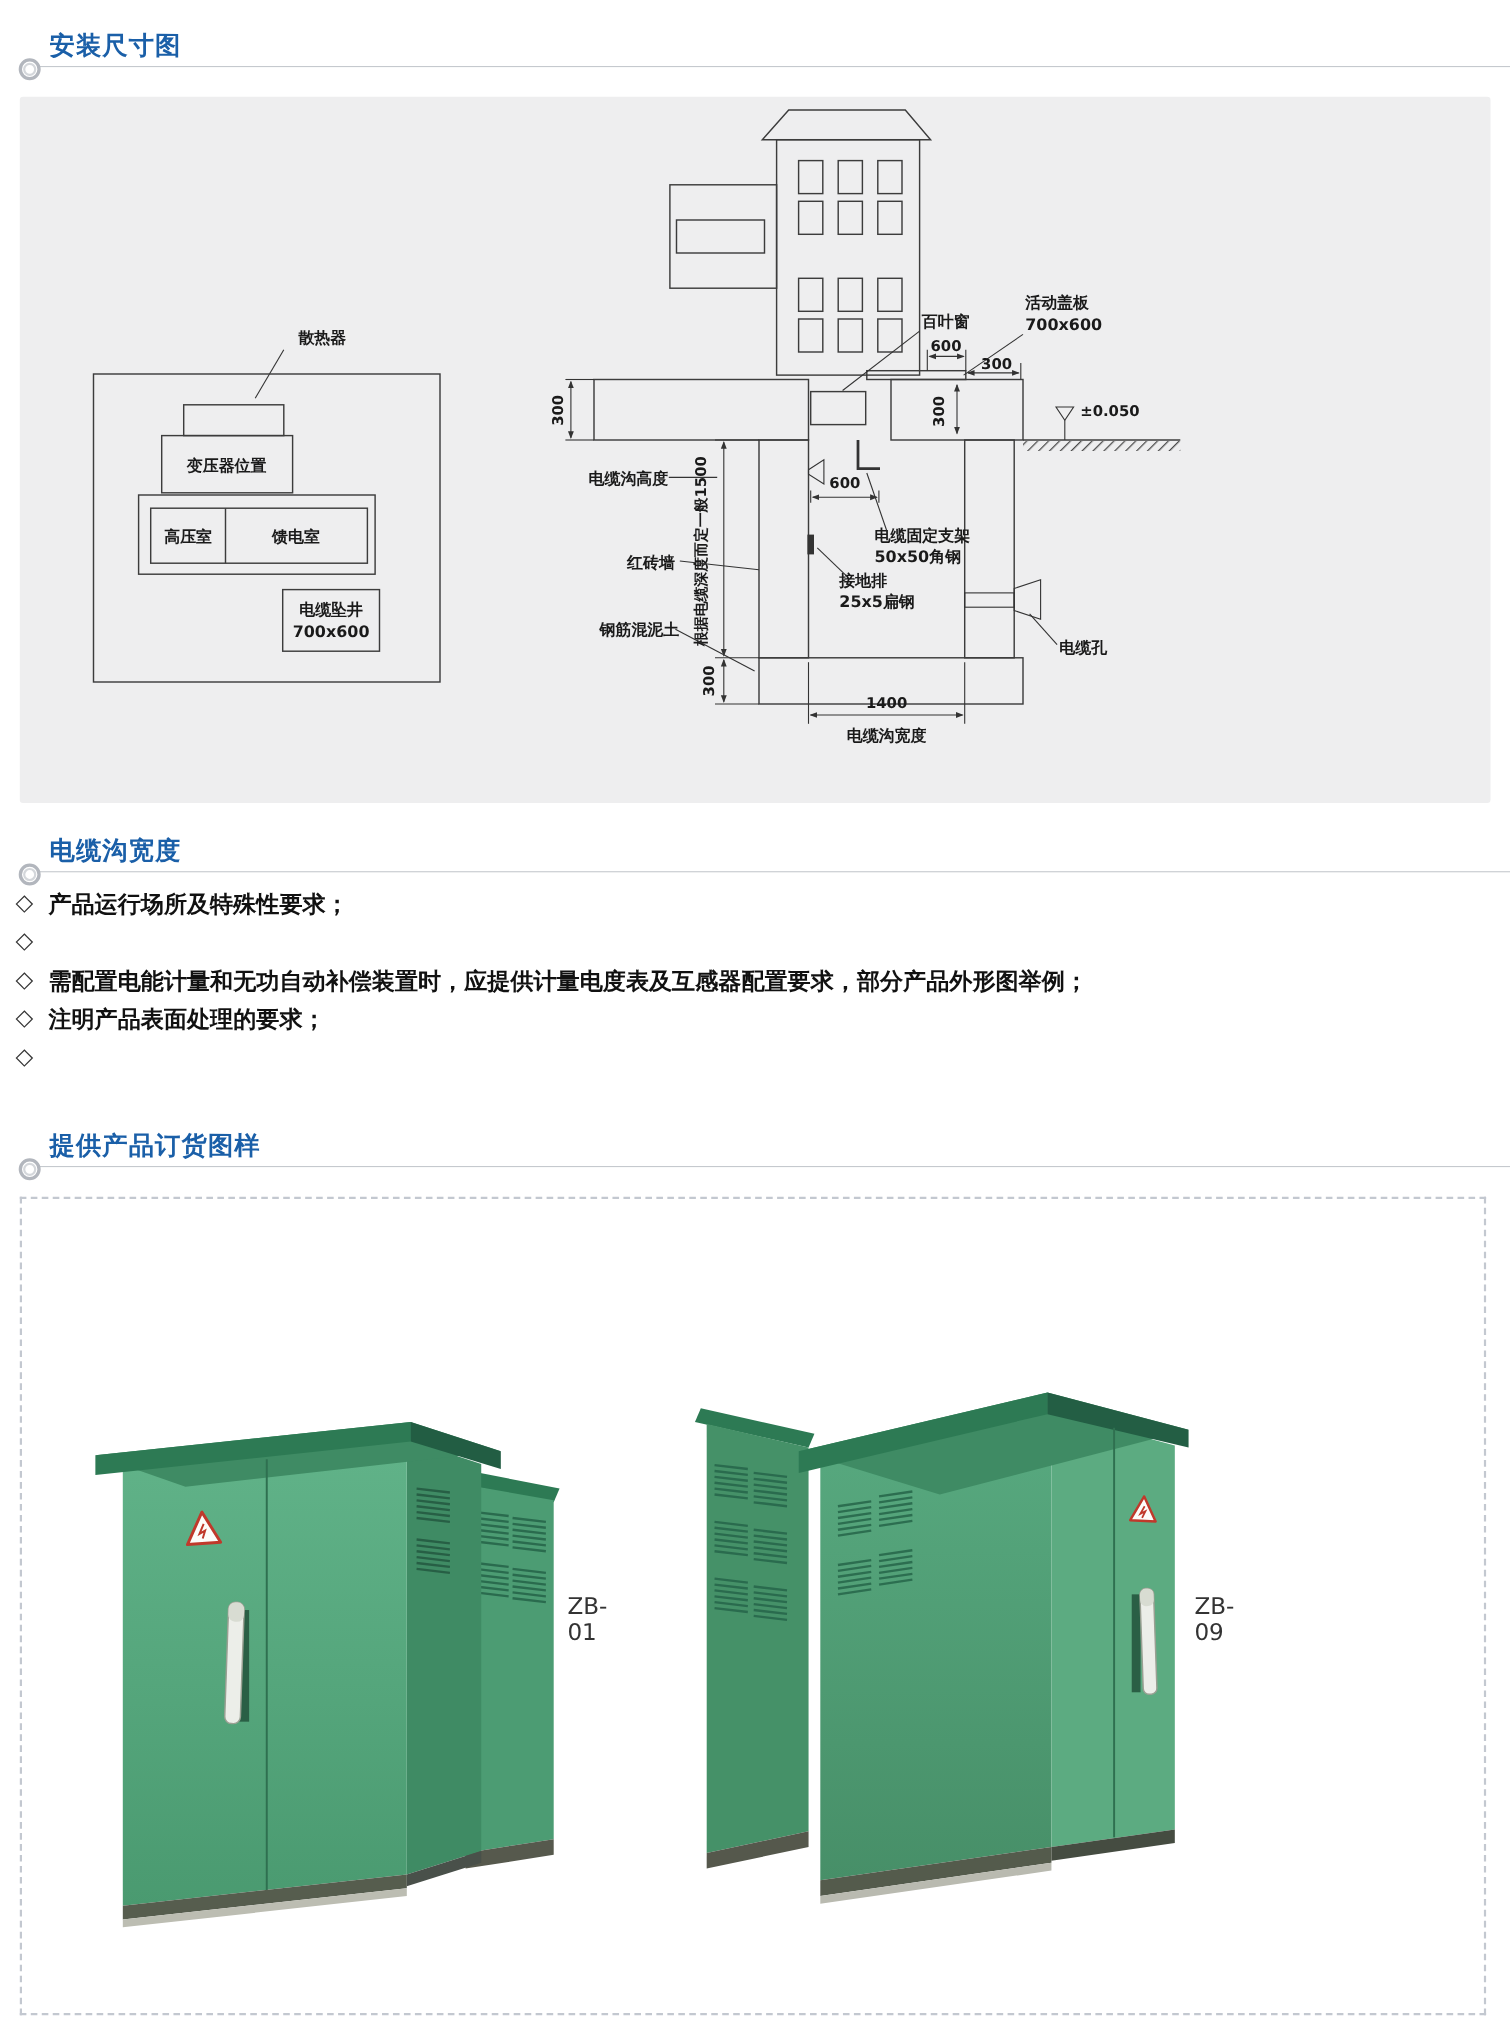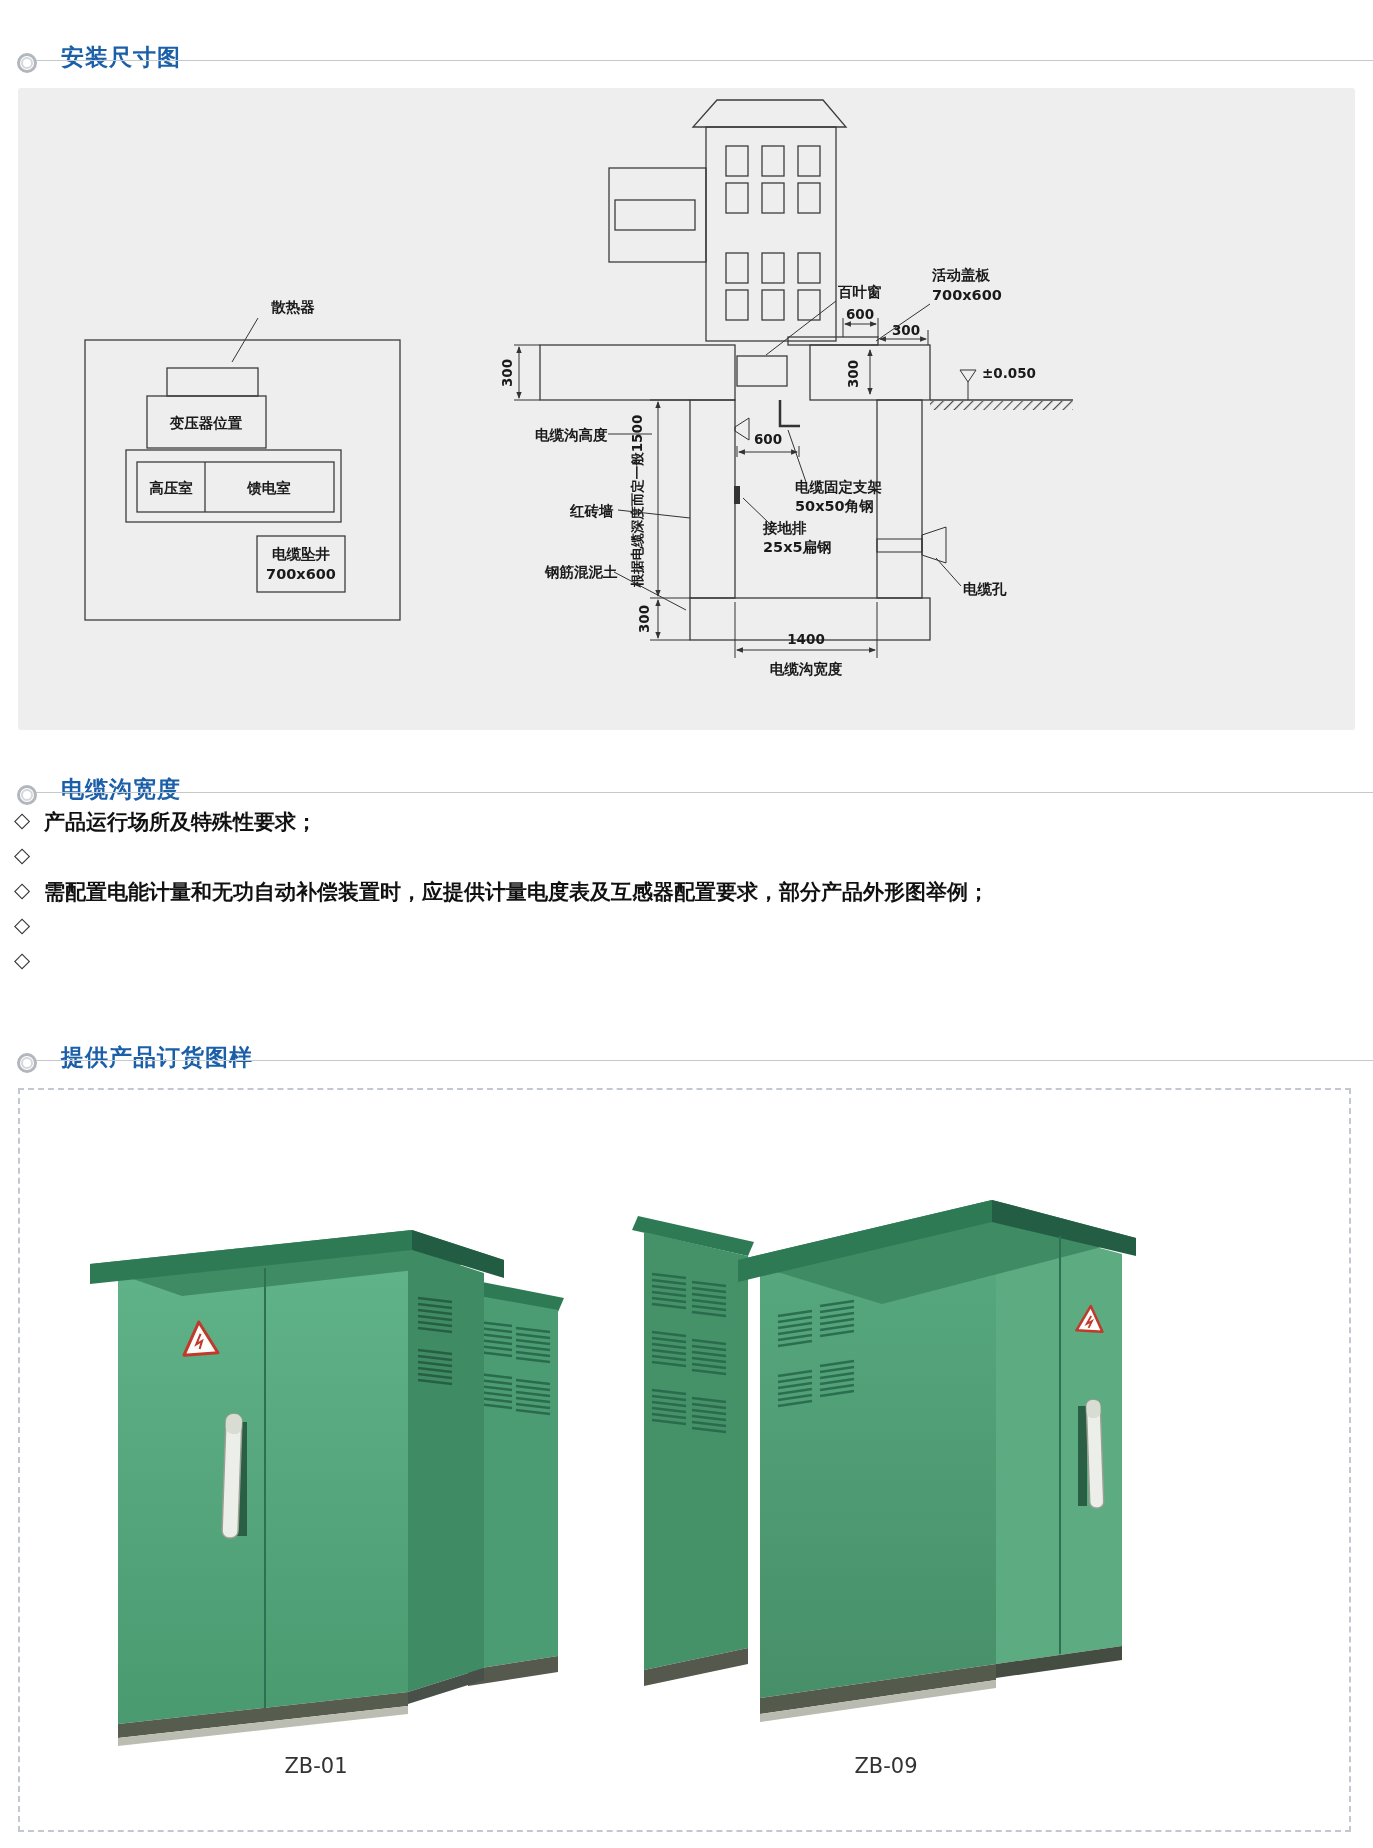--- a/index.html
+++ b/index.html
@@ -1,21 +1,21 @@
 <!DOCTYPE html>
 <html><head>
 <meta charset="utf-8">
 <style>
   html,body{margin:0;padding:0;background:#fff;}
   body{font-family:"DejaVu Sans","Liberation Sans",sans-serif;color:#222;}
   .page{position:relative;width:1373px;height:1848px;background:#fff;overflow:hidden;}
 
   
   .sec-head{position:absolute;left:0;right:0;height:60px;}
-  .sec-title{position:absolute;left:45px;top:0;margin:16px;font-size:23px;font-weight:bold;color:#1a5fa8;letter-spacing:1px;}
+  .sec-title{position:absolute;left:45px;top:0;margin:0;font-size:23px;font-weight:bold;color:#1a5fa8;letter-spacing:1px;}
   .rule{position:absolute;top:34px;left:30px;right:0;border-top:1px solid #c5c9ce;}
   .ring{position:absolute;left:17px;top:27px;width:14px;height:14px;border-radius:50%;border:3px solid #b2b6bd;background:#fff;}
   .ring::after{content:"";position:absolute;inset:1px;border-radius:50%;border:2px solid #d4d7db;}
 
   
   .panel-gray{position:absolute;left:18px;top:88px;width:1337px;height:642px;background:#eeeeef;border-radius:3px;}
   .panel-gray svg{display:block;}
 
   svg text{fill:#1a1a1a;font-family:"DejaVu Sans","Liberation Sans",sans-serif;}
   .lbl{font-size:14.5px;font-weight:bold;}
@@ -25,21 +25,21 @@
   .dim{stroke:#333;stroke-width:1;fill:none;marker-start:url(#ar);marker-end:url(#ar);}
 
   
   .order-list{position:absolute;left:0;top:808px;width:1360px;}
   .order-item{display:flex;align-items:flex-start;padding-left:14px;height:35px;font-size:21px;color:#111;}
   .order-item .dia{width:30px;font-size:21px;color:#333;flex:0 0 auto;}
   .order-item .txt{flex:1;font-weight:bold;}
 
   
   .panel-dashed{position:absolute;left:18px;top:1088px;width:1333px;height:744px;border:2px dashed #c3c8d0;background:#fff;box-sizing:border-box;display:flex;gap:58px;padding:18px 0 0 40px;}
-  .photo-card{width:512px;display:flex;flex-direction:column;align-items:center;}
+  .photo-card{width:512px;display:flex;flex-direction:row;align-items:center;}
   .caption{margin-top:6px;font-size:21px;color:#333;}
 </style>
 </head>
 <body>
 
 <div class="page">
 
   <div class="sec-head" style="top:26px">
     <h2 class="sec-title">安装尺寸图</h2>
     <div class="rule"></div>
@@ -200,20 +200,21 @@
     </div>
     <div class="order-item">
       <span class="dia">◇</span>
     </div>
     <div class="order-item">
       <span class="dia">◇</span>
       <span class="txt">需配置电能计量和无功自动补偿装置时，应提供计量电度表及互感器配置要求，部分产品外形图举例；</span>
     </div>
     <div class="order-item">
       <span class="dia">◇</span>
+      <span class="txt">注明产品表面处理的要求；</span>
     </div>
     <div class="order-item">
       <span class="dia">◇</span>
     </div>
   </div>
 
   <div class="sec-head" style="top:1026px">
     <h2 class="sec-title">提供产品订货图样</h2>
     <div class="rule"></div>
     <span class="ring"></span>

